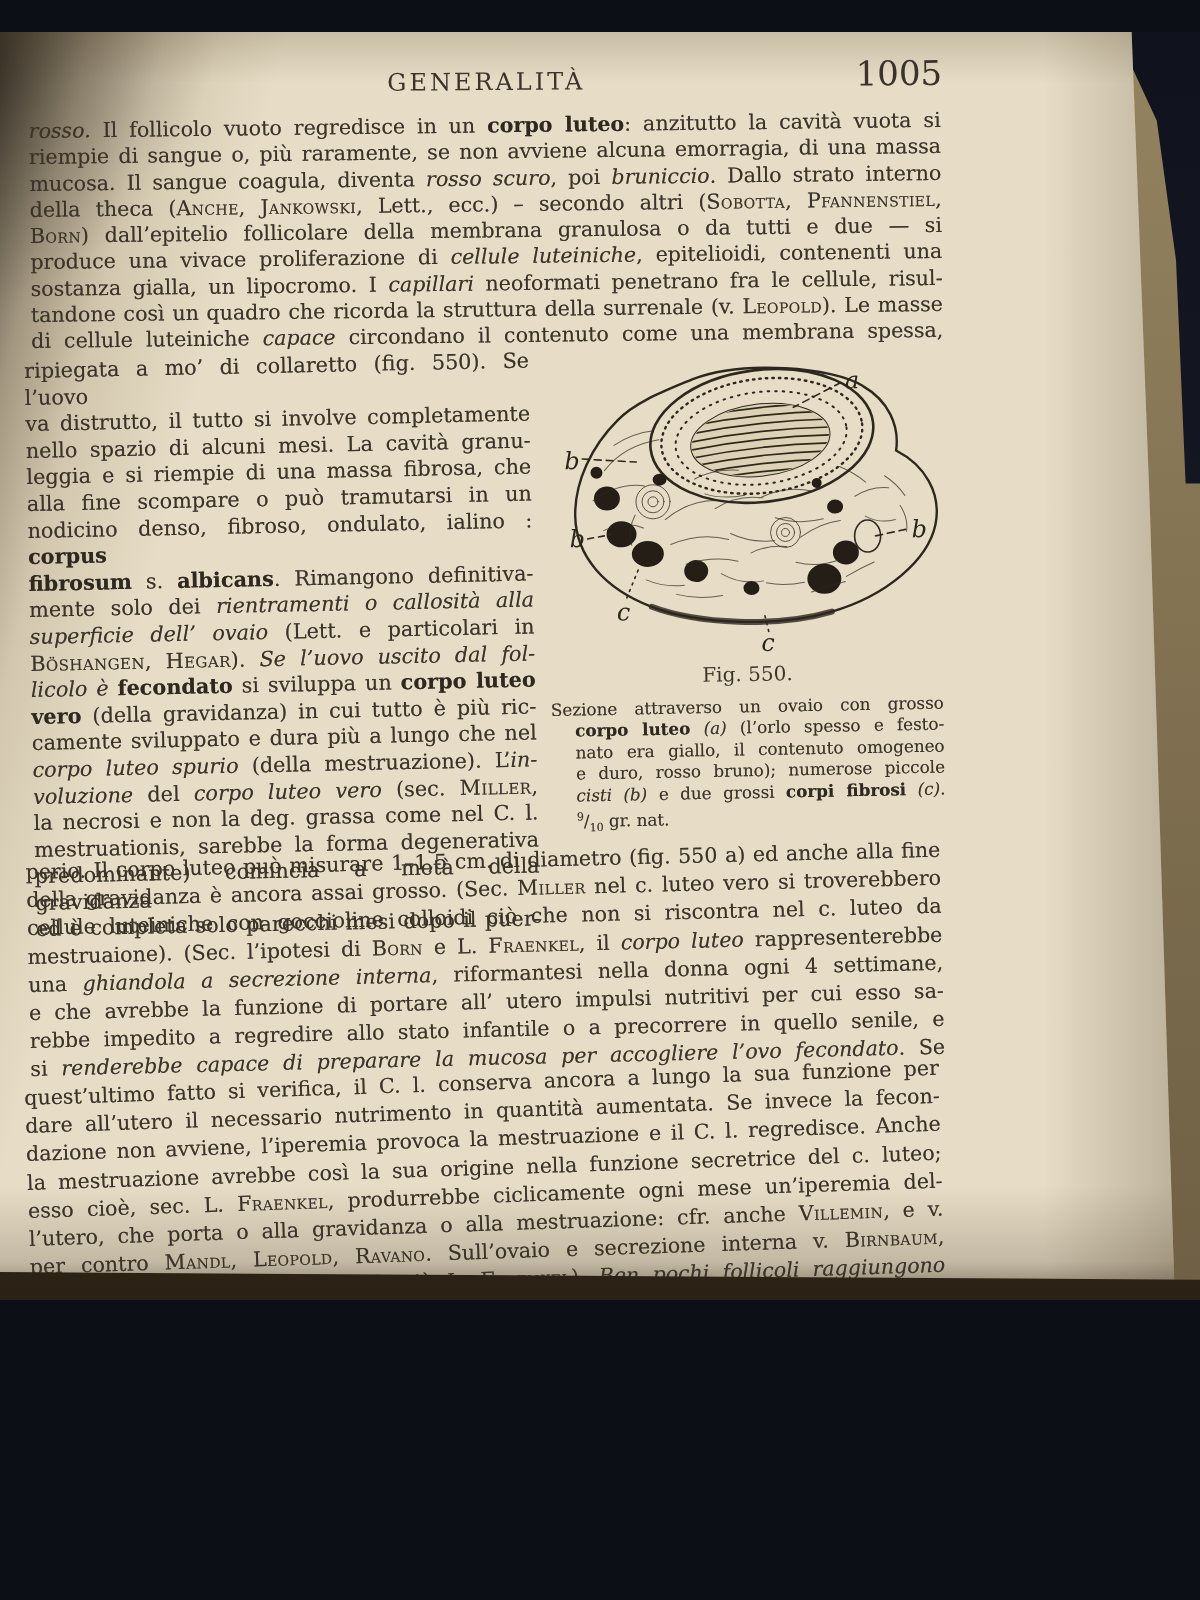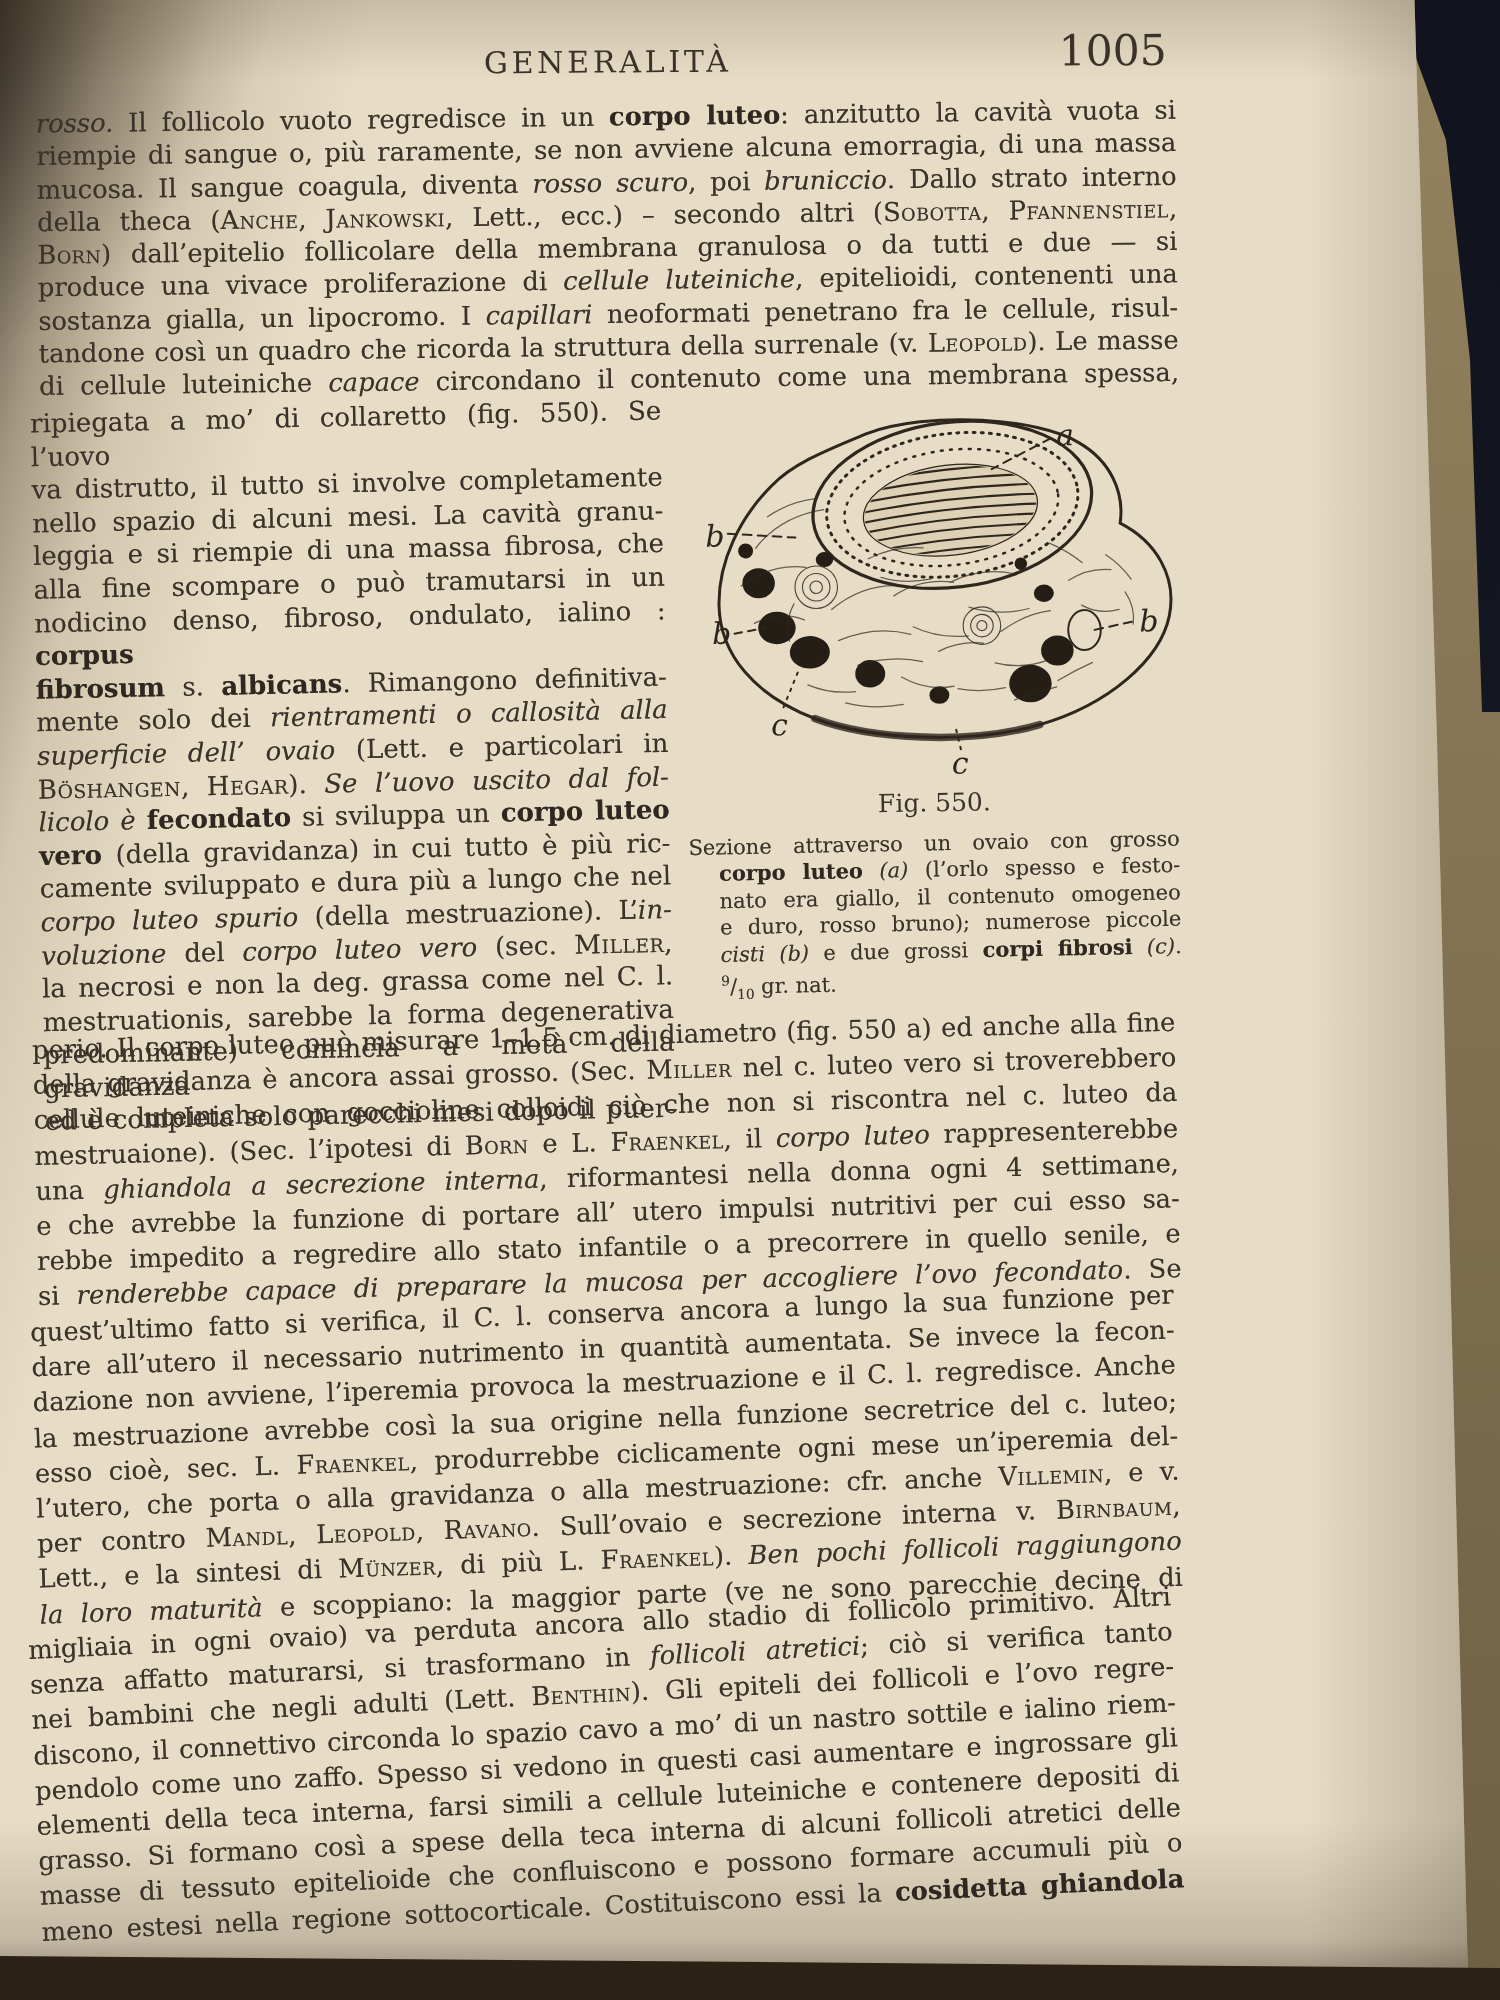--- a/index.html
+++ b/index.html
@@ -1,18 +1,18 @@
 <!DOCTYPE html>
 <html><head>
 <meta charset="utf-8">
 <style>
   html,body{margin:0;padding:0;background:#0d0f16;}
-  .photo{position:relative;width:1200px;height:1600px;overflow:hidden;
+  .photo{position:relative;width:1200px;height:1268px;overflow:hidden;
          background:linear-gradient(to bottom,#93835f,#6f5f44);
-         font-family:"DejaVu Serif","Liberation Serif",serif;}
+         font-family:"DejaVu Serif","Liberation Serif",serif;margin-top:32px;}
   
   .cover{position:absolute;inset:0;
          background:linear-gradient(to bottom,#10131d,#1b1e28);
          clip-path:polygon(90.5% 0,100% 0,100% 35.6%,98.8% 35.6%,98% 18%,96.4% 7%,94.2% 2.5%);}
   
   .paper{position:absolute;inset:0;
          clip-path:polygon(0 0,94.3% 0,95.8% 37%,97.9% 100%,0 100%);
          background:
            linear-gradient(to bottom,rgba(90,75,50,.22),rgba(0,0,0,0) 4%),
            linear-gradient(104deg,rgba(26,20,12,.8) 0%,rgba(80,66,44,.45) 6%,rgba(126,108,78,.2) 11%,rgba(0,0,0,0) 19%),
@@ -22,21 +22,21 @@
            #e7ddc6;}
   .bottom-strip{position:absolute;inset:0;background:linear-gradient(to bottom,#463829,#2b2115);
          clip-path:polygon(0 97.8%,100% 98.4%,100% 100%,0 100%);}
   .ink{color:#3b332a;}
   b{color:#2f2821;font-weight:bold;}
   sc{font-variant:small-caps;letter-spacing:.4px;}
   .tl{text-align:justify;text-align-last:justify;}
   .header{position:absolute;left:30px;top:24px;width:912px;transform:rotate(-.4deg);}
   .running-title{position:absolute;left:0;top:12px;width:100%;text-align:center;
          font-size:24px;letter-spacing:3px;}
-  .page-number{position:absolute;left:808px;top:0;width:104px;text-align:center;font-size:34px;}
+  .page-number{position:absolute;left:808px;top:0;width:104px;text-align:right;font-size:34px;}
   .para{position:absolute;font-size:20.6px;line-height:26.3px;color:#3b332a;
         text-shadow:0 0 .5px rgba(59,51,42,.55);}
   .p1{left:30px;top:86px;width:912px;transform:rotate(-.7deg);transform-origin:left center;}
   .colL{left:30px;top:326px;width:505px;line-height:26.6px;font-size:20.8px;
         transform:rotate(-1.2deg);transform-origin:left center;}
   .p2a{left:28px;top:826px;width:915px;line-height:28.2px;transform:rotate(-1.4deg);transform-origin:left center;}
   .p2b{left:28px;top:1052px;width:915px;line-height:28.2px;transform:rotate(-1.9deg);transform-origin:left center;}
   .p2c{left:28px;top:1306px;width:915px;line-height:28.2px;transform:rotate(-2.7deg);transform-origin:left center;}
   .fig-wrap{position:absolute;left:545px;top:316px;width:420px;transform:rotate(-1deg);}
   .fig-label{position:absolute;left:550px;top:630px;width:395px;text-align:center;

